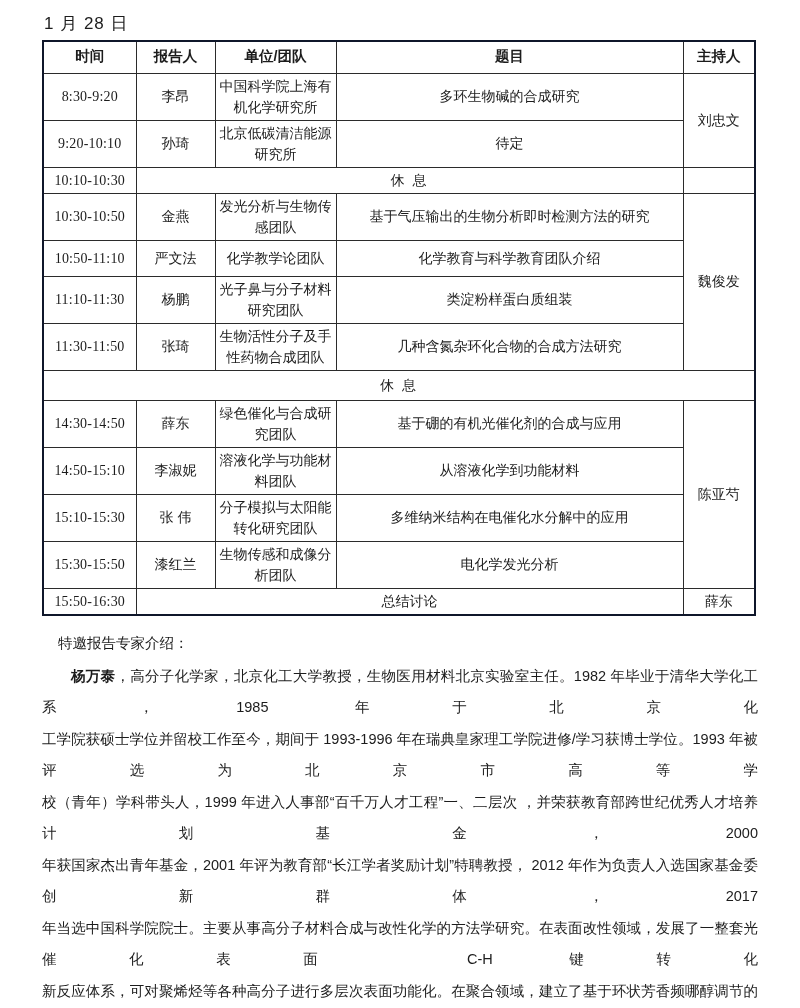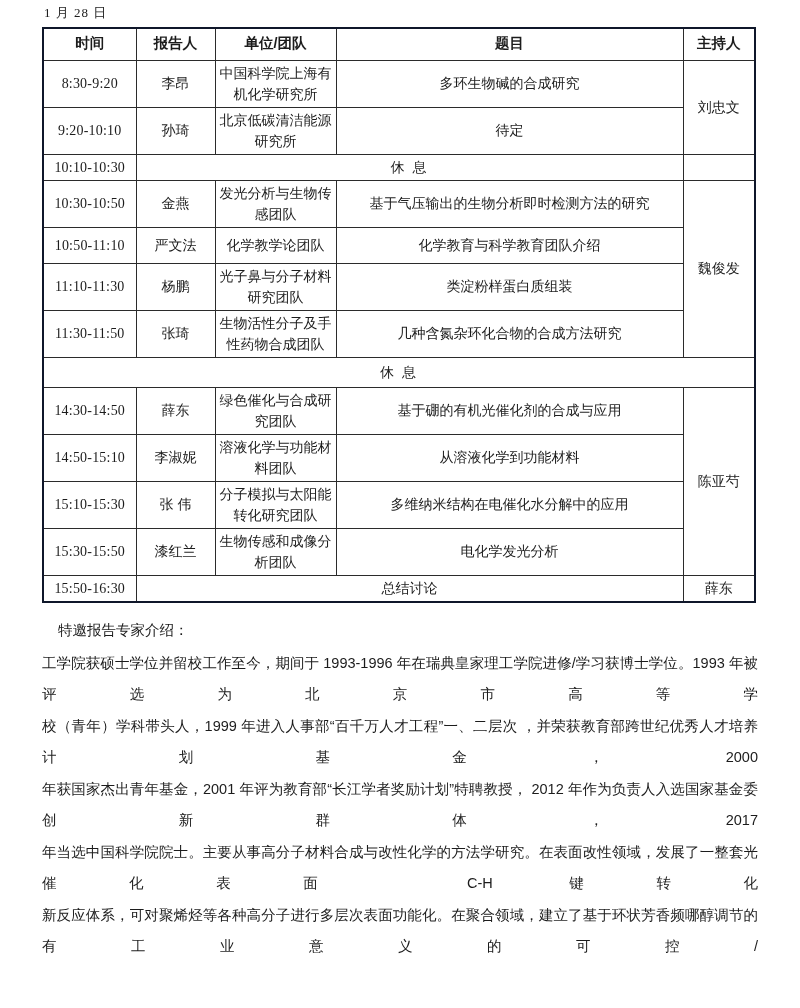--- a/index.html
+++ b/index.html
@@ -7,24 +7,24 @@
     margin: 0; padding: 0;
     width: 800px; height: 1008px;
     background: #ffffff;
     overflow: hidden;
     font-family: "Liberation Sans", sans-serif;
     color: #1c1c1c;
   }
   .page { padding: 4px 42px 0 42px; }
 
   .date-label {
-    font-family: Liberation Serif, serif;
-    font-size: 13px;
+    font-family: Liberation Sans, sans-serif;
+    font-size: 17px;
     letter-spacing: 1px;
-    margin: 0 0 5px 2px;
+    margin: 8px 0 5px 2px;
   }
 
   table.schedule {
     border-collapse: collapse;
     table-layout: fixed;
     width: 712px;
     border: 2px solid #0f172a;
   }
   table.schedule th, table.schedule td {
     border: 1px solid #2b2b2b;
@@ -167,20 +167,21 @@
           <td colspan="3">总结讨论</td>
           <td>薛东</td>
         </tr>
       </tbody>
   </table>
 
   <div class="intro-heading">特邀报告专家介绍：</div>
 
   <div class="bios">
       <div>
+        <div class="bio-line first"><b>杨万泰</b>，高分子化学家，北京化工大学教授，生物医用材料北京实验室主任。1982 年毕业于清华大学化工系，1985 年于北京化</div>
         <div class="bio-line">工学院获硕士学位并留校工作至今，期间于 1993-1996 年在瑞典皇家理工学院进修/学习获博士学位。1993 年被评选为北京市高等学</div>
         <div class="bio-line">校（青年）学科带头人，1999 年进入人事部“百千万人才工程”一、二层次 ，并荣获教育部跨世纪优秀人才培养计划基金，2000</div>
         <div class="bio-line">年获国家杰出青年基金，2001 年评为教育部“长江学者奖励计划”特聘教授， 2012 年作为负责人入选国家基金委创新群体，2017</div>
         <div class="bio-line">年当选中国科学院院士。主要从事高分子材料合成与改性化学的方法学研究。在表面改性领域，发展了一整套光催化表面 C-H 键转化</div>
         <div class="bio-line">新反应体系，可对聚烯烃等各种高分子进行多层次表面功能化。在聚合领域，建立了基于环状芳香频哪醇调节的有工业意义的可控/</div>
       </div>
     </div>
 
 </div>
 

